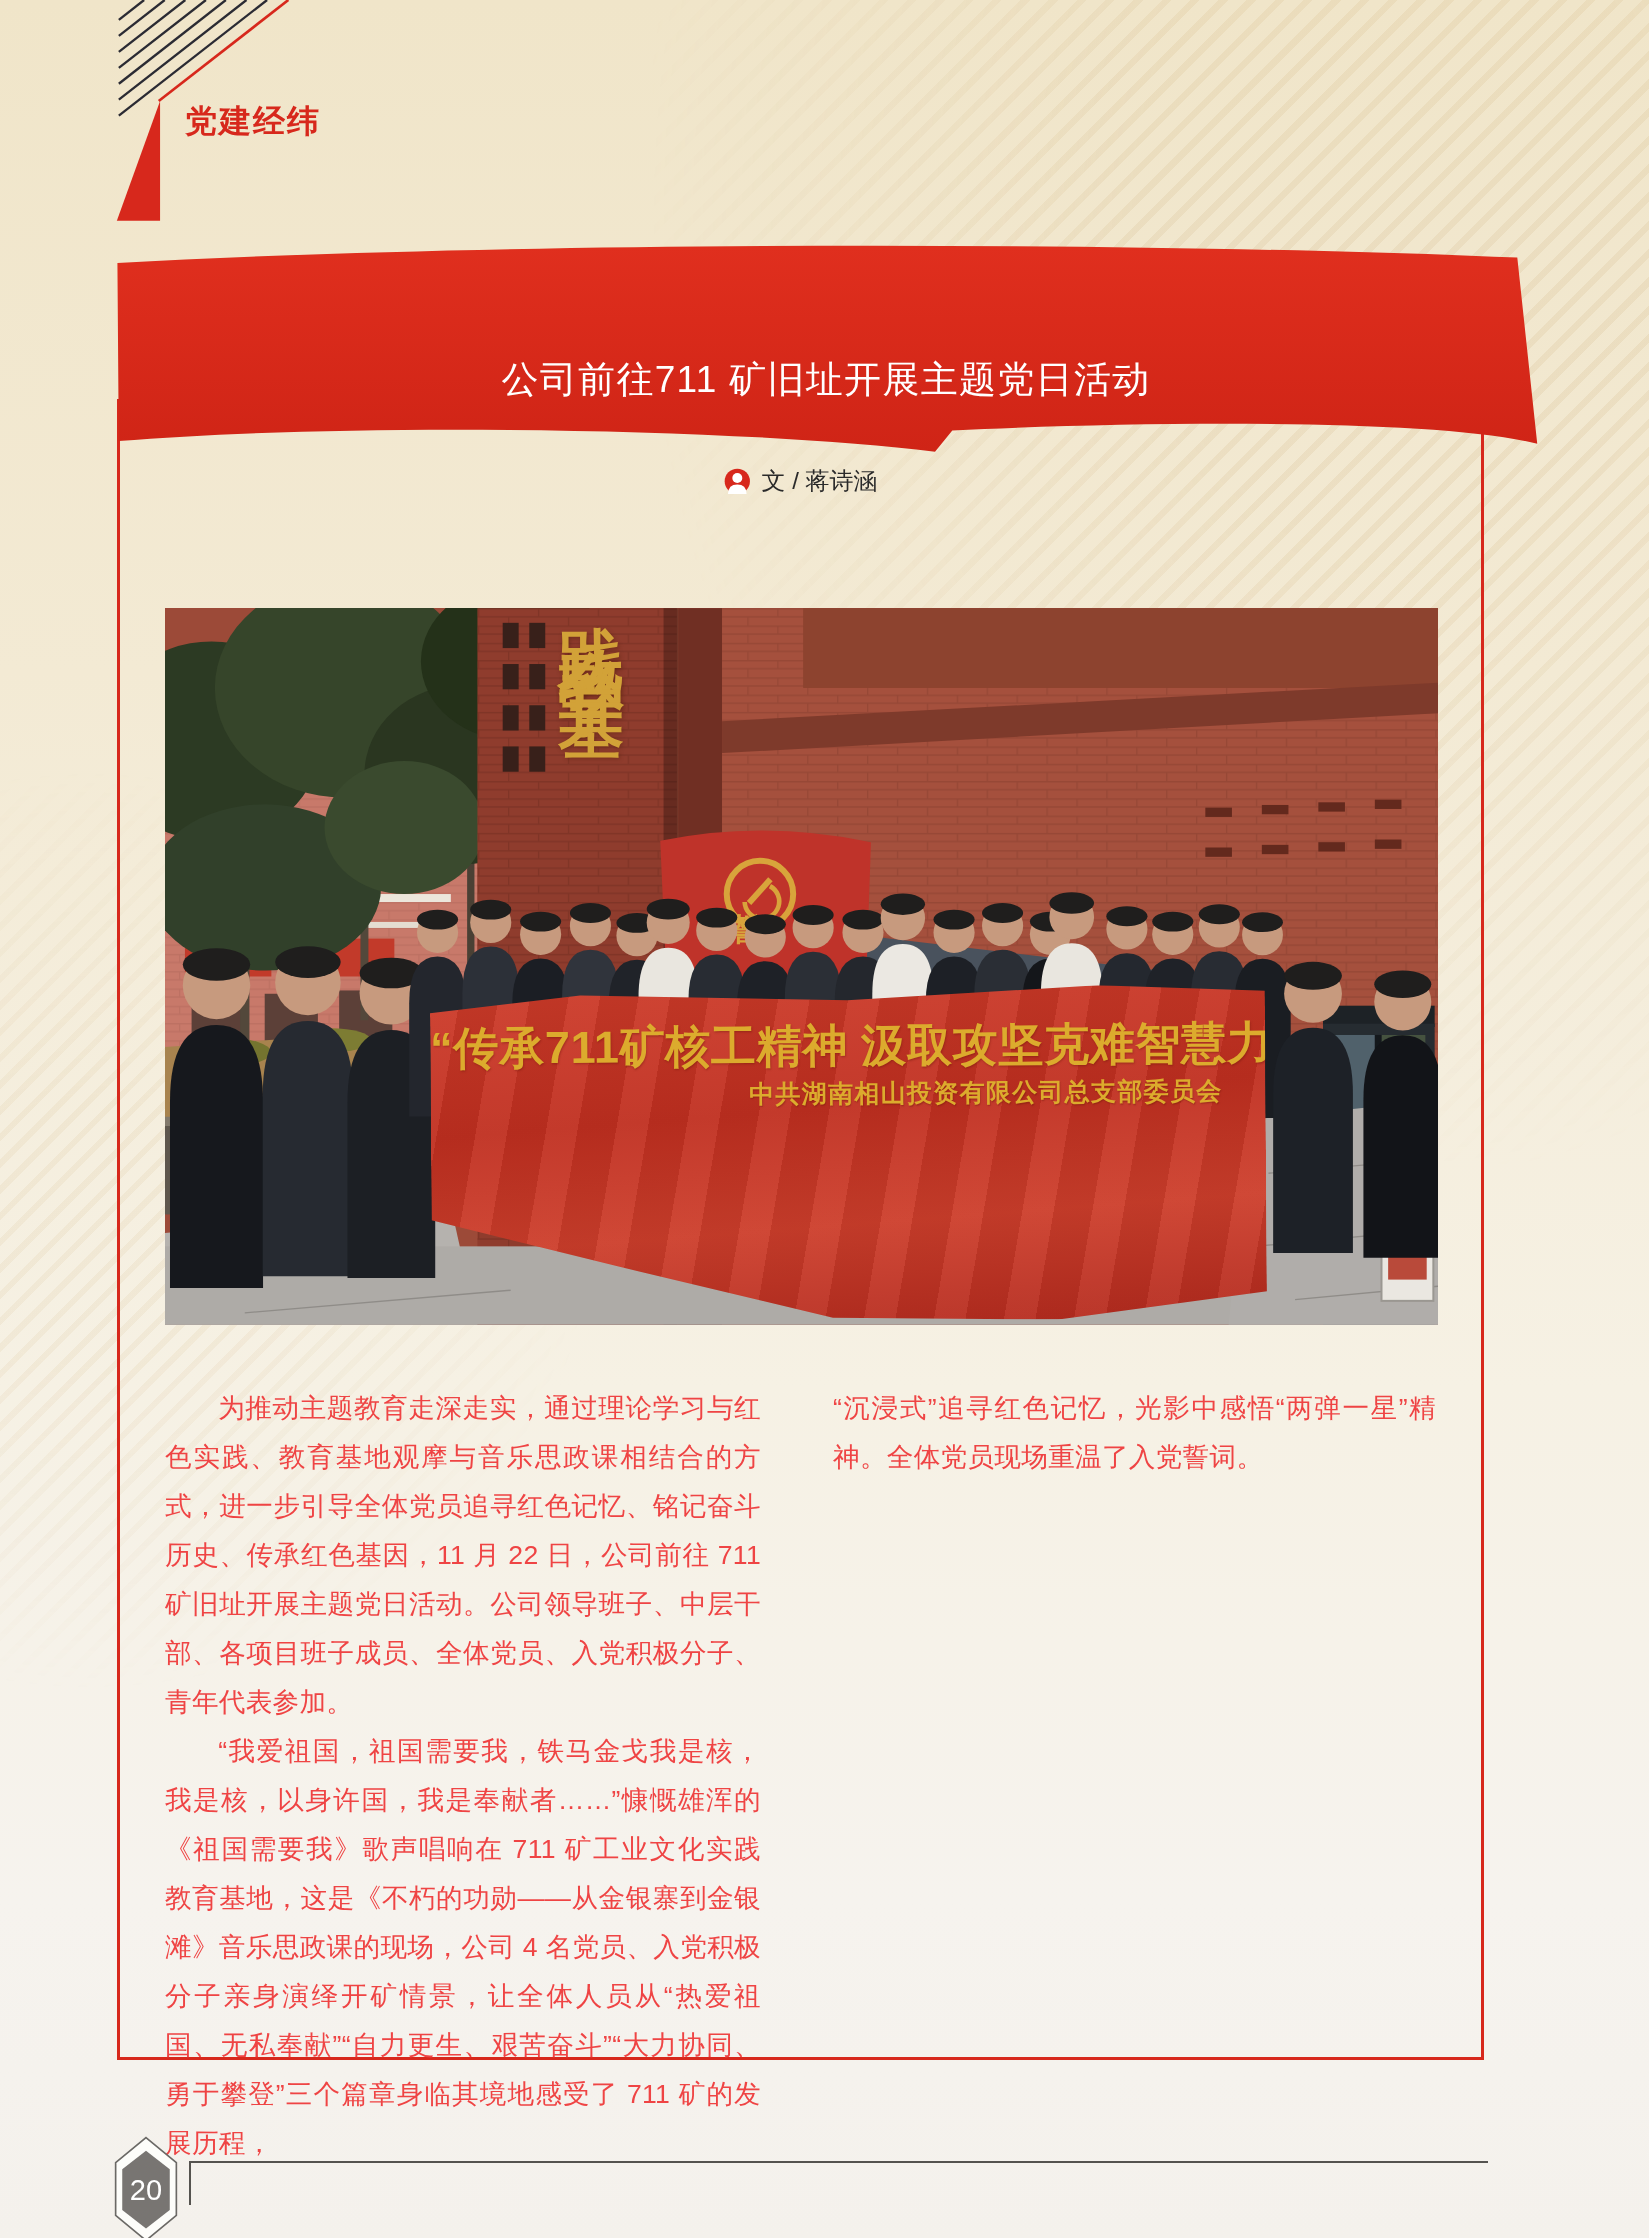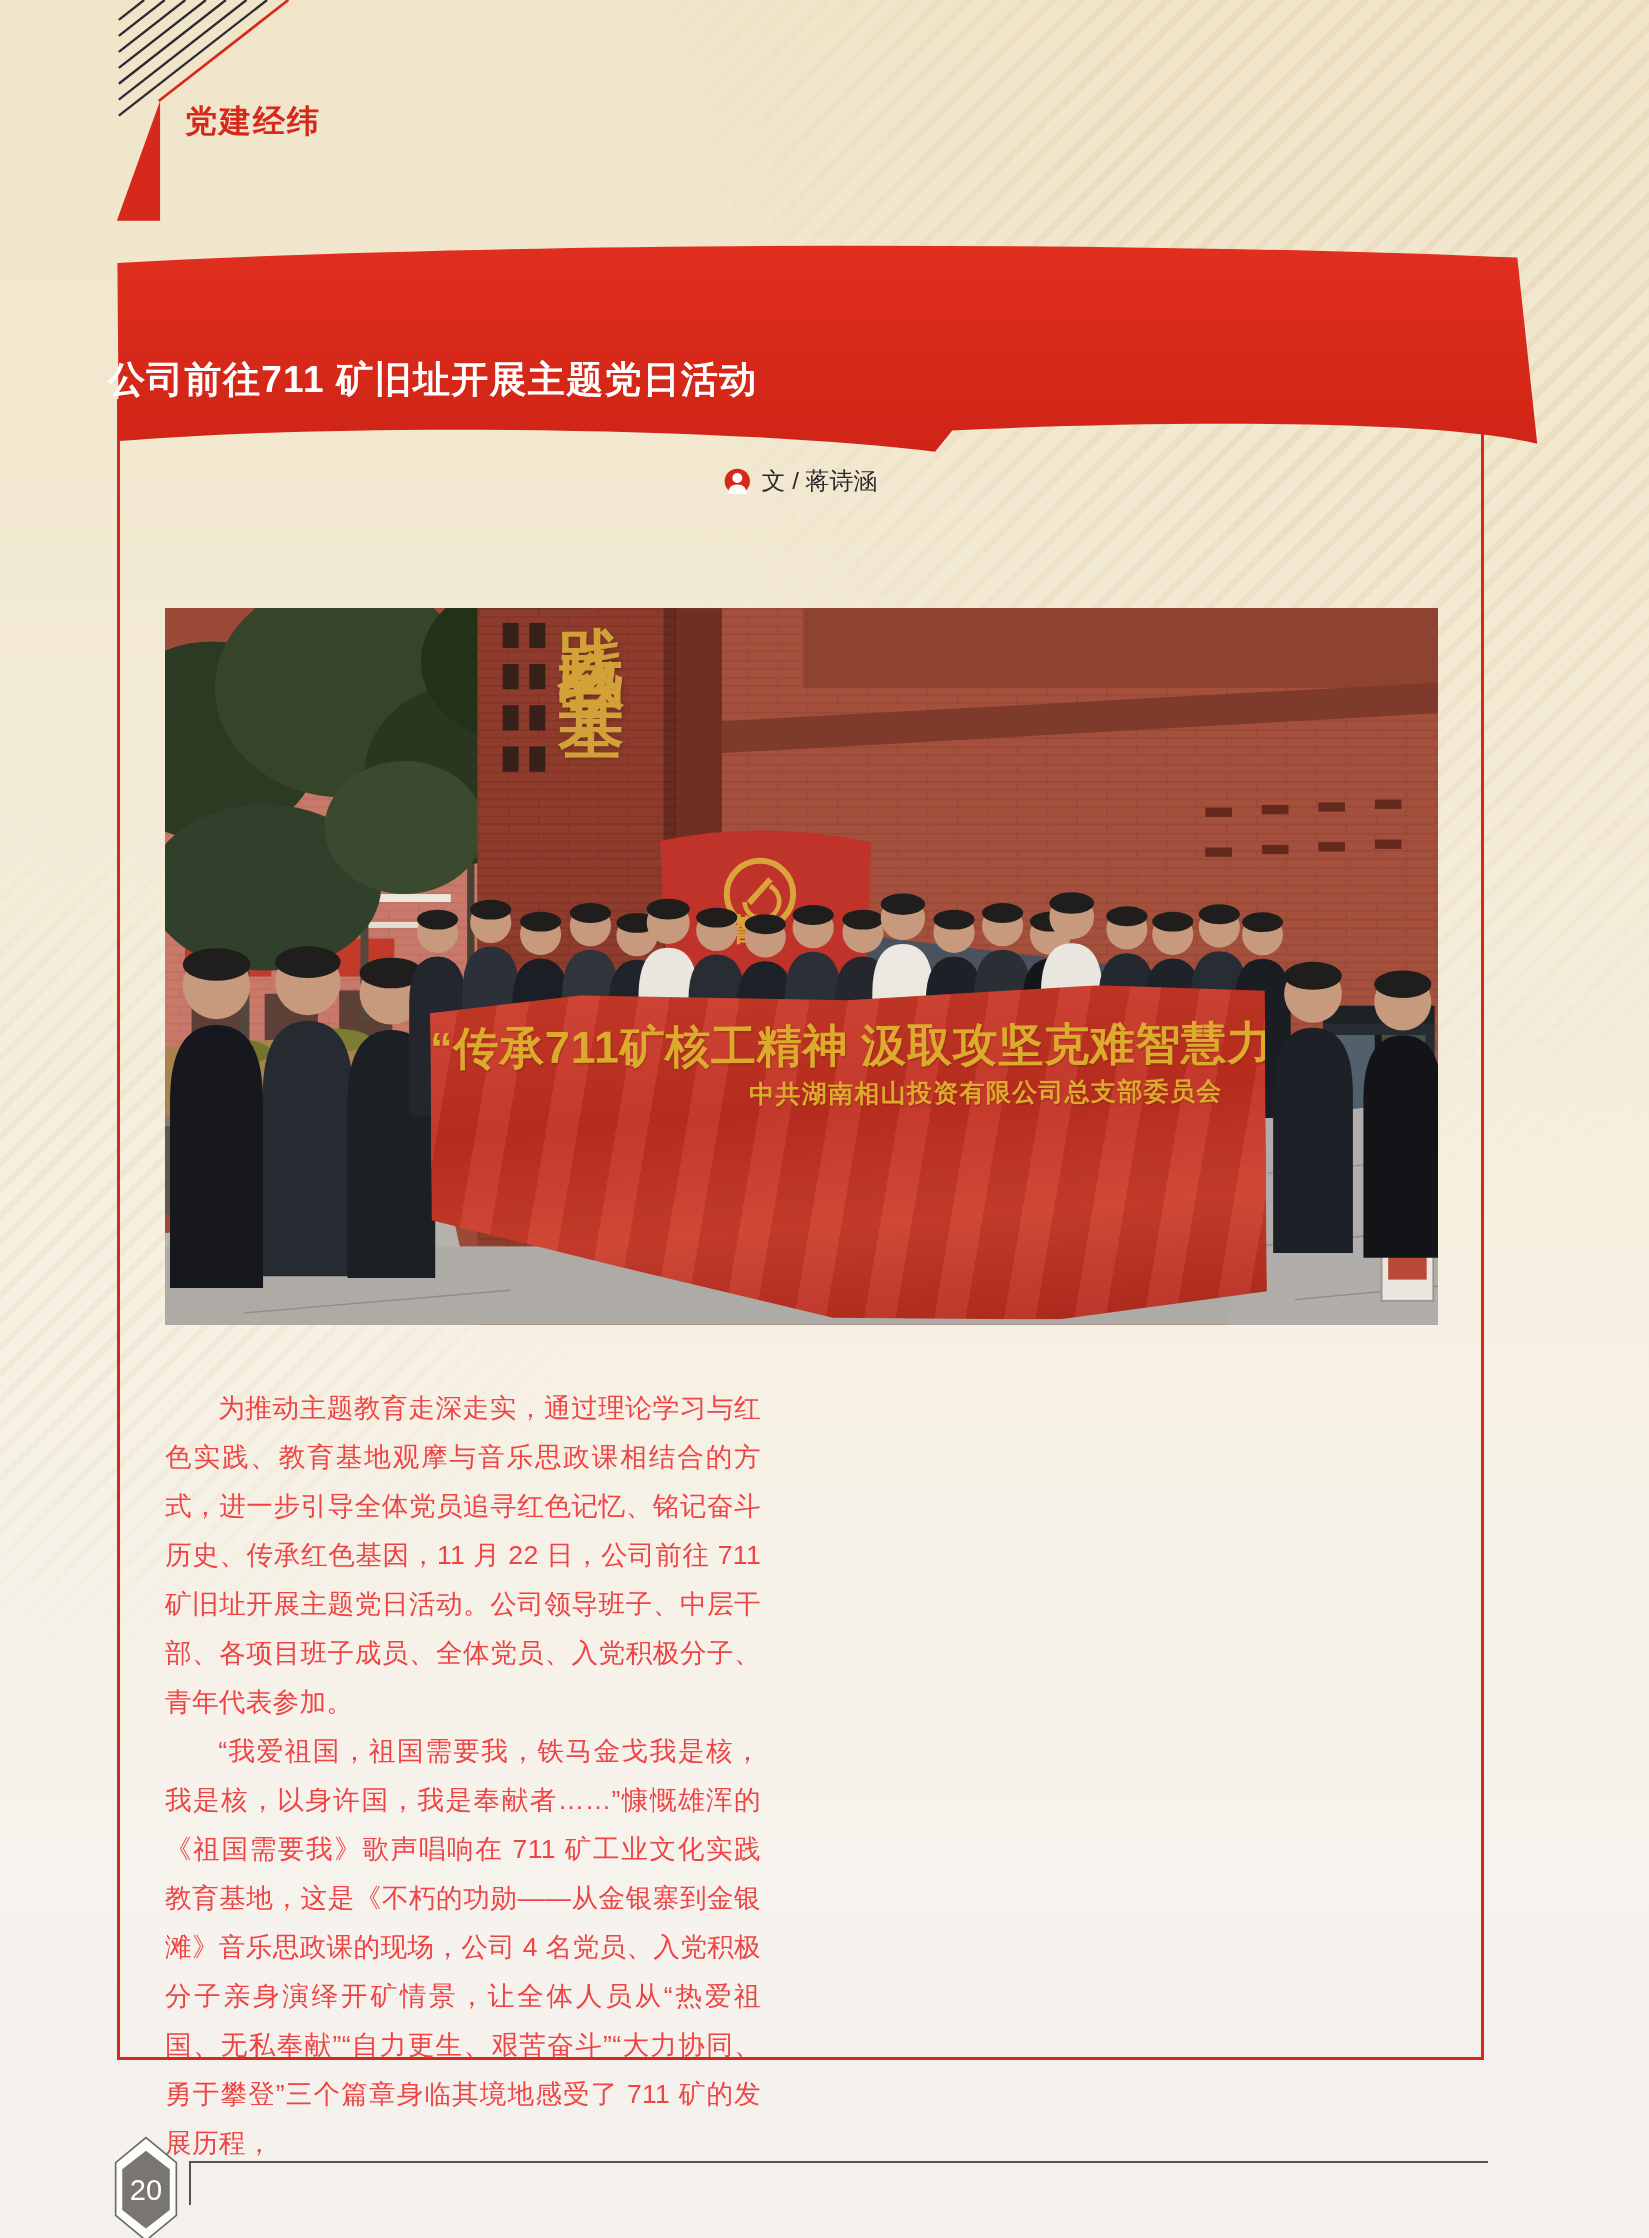--- a/index.html
+++ b/index.html
@@ -34,22 +34,22 @@
   .frame-right{left:1481px;top:399px;width:2.7px;height:1661px;}
   .frame-bottom{left:117px;top:2057px;width:1367px;height:2.7px;}
   
   .ribbon{position:absolute;left:108px;top:231px;width:1436px;height:226px;}
   .ribbon svg{position:absolute;left:0;top:0;}
   .ribbon-title{
     position:absolute;left:0;right:0;top:36px;text-align:center;
     font-size:57px;font-weight:900;color:#ffffff;letter-spacing:1.3px;white-space:nowrap;
   }
   .ribbon-subtitle{
-    position:absolute;left:0;right:0;top:124px;
-    font-size:37px;font-weight:700;color:#ffffff;letter-spacing:1.3px;white-space:nowrap;
+    position:absolute;left:0;right:0;top:124px;text-align:center;
+    font-size:37px;font-weight:400;color:#ffffff;letter-spacing:1.3px;white-space:nowrap;
   }
   .byline{
     position:absolute;left:118px;top:465px;width:1366px;
     display:flex;align-items:center;justify-content:center;gap:10.6px;
     font-size:24px;color:#2a2a2a;
   }
   
   .photo{
     position:absolute;left:165px;top:608px;width:1273px;height:717px;
     background:#9c4a38;overflow:hidden;
@@ -294,20 +294,21 @@
       <div class="photo-banner-slogan">“传承711矿核工精神  汲取攻坚克难智慧力量”主题党日活动</div>
       <div class="photo-banner-org">中共湖南相山投资有限公司总支部委员会</div>
     </div>
   </div>
 
   <div class="col col1">
     <p>为推动主题教育走深走实，通过理论学习与红色实践、教育基地观摩与音乐思政课相结合的方式，进一步引导全体党员追寻红色记忆、铭记奋斗历史、传承红色基因，11 月 22 日，公司前往 711 矿旧址开展主题党日活动。公司领导班子、中层干部、各项目班子成员、全体党员、入党积极分子、青年代表参加。</p>
     <p>“我爱祖国，祖国需要我，铁马金戈我是核，我是核，以身许国，我是奉献者……”慷慨雄浑的《祖国需要我》歌声唱响在 711 矿工业文化实践教育基地，这是《不朽的功勋——从金银寨到金银滩》音乐思政课的现场，公司 4 名党员、入党积极分子亲身演绎开矿情景，让全体人员从“热爱祖国、无私奉献”“自力更生、艰苦奋斗”“大力协同、勇于攀登”三个篇章身临其境地感受了 711 矿的发展历程，</p>
   </div>
   <div class="col col2">
+    <p class="cont">“沉浸式”追寻红色记忆，光影中感悟“两弹一星”精神。全体党员现场重温了入党誓词。</p>
   </div>
 
   <svg class="page-badge" width="66" height="106" viewBox="0 0 100 160">
     <polygon points="50,2 96,40 96,120 50,158 4,120 4,40" fill="#fdfdfa" stroke="#6b6966" stroke-width="2.5"></polygon>
     <polygon points="50,22 86,50 86,112 50,140 14,112 14,50" fill="#787572"></polygon>
     <text x="50" y="97" text-anchor="middle" font-size="44" fill="#ffffff" font-family="Liberation Sans, sans-serif">20</text>
   </svg>
   <div class="foot-rule-h"></div>
   <div class="foot-rule-v"></div>
 </div>

